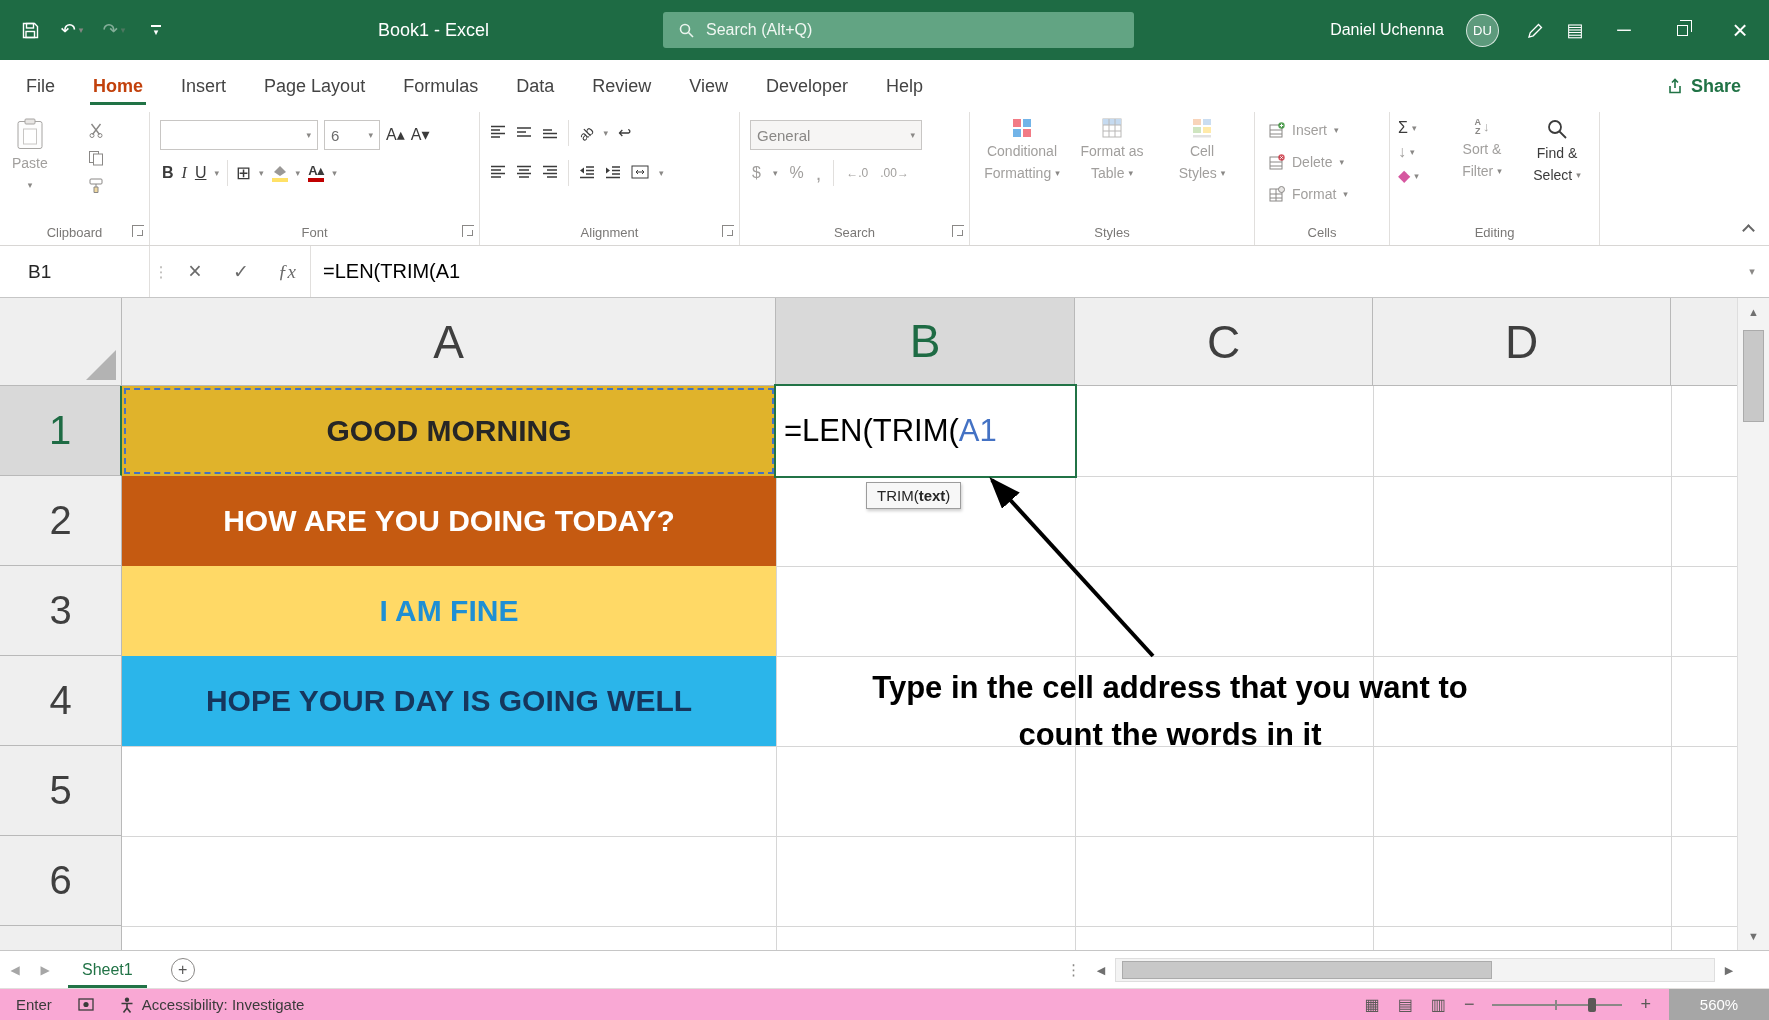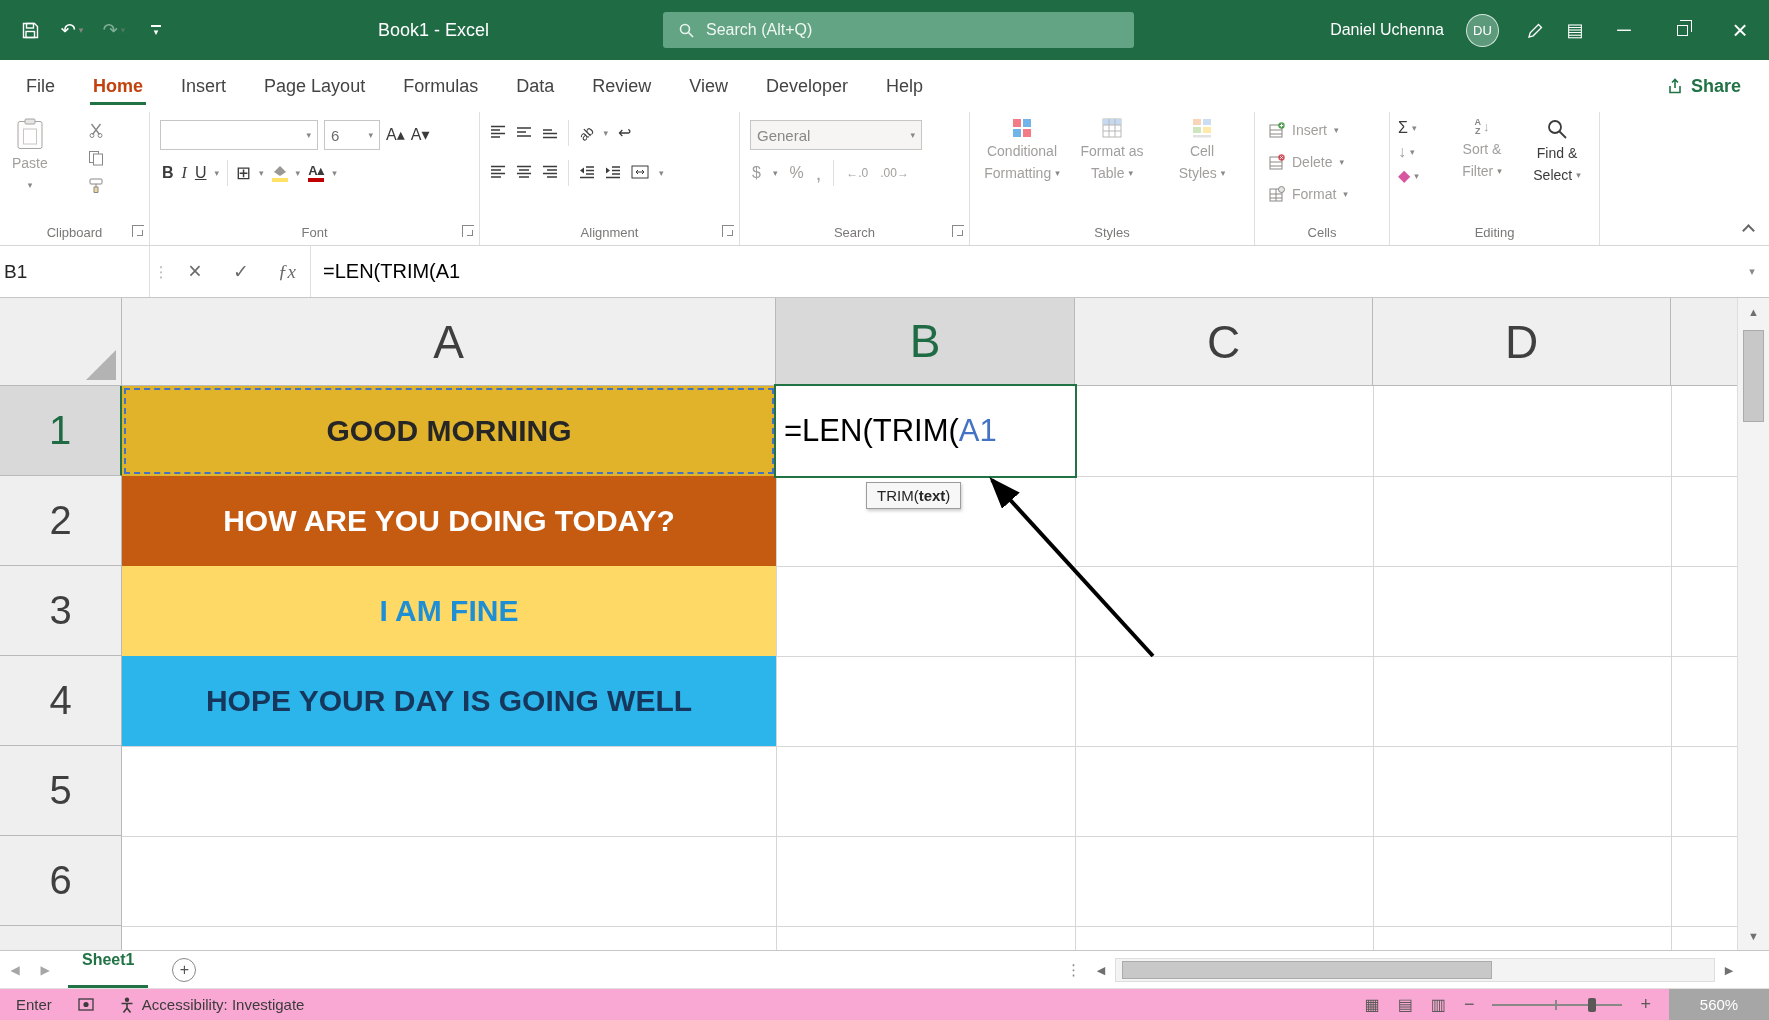--- a/index.html
+++ b/index.html
@@ -55,21 +55,21 @@
   .colorbar{display:block;width:16px;height:4px;margin-top:1px}
   .stack{display:flex;flex-direction:column;align-items:center;line-height:10px}
   .vdiv{width:1px;height:26px;background:#E1DFDD}
   .cellrow{position:absolute;left:14px;display:flex;align-items:center;gap:7px;font-size:14px;color:#A19F9D}
   .chevup{position:absolute;right:16px;bottom:10px;width:9px;height:9px;border-left:2px solid #666;border-top:2px solid #666;transform:rotate(45deg)}
   .sortcol{display:flex;flex-direction:column;font-size:9px;line-height:9px;color:#8A8886;font-weight:bold}
 
   
   .formulabar{position:absolute;top:246px;left:0;right:0;height:52px;background:#fff;border-bottom:1px solid #C6C6C6;
               display:flex;align-items:stretch;font-size:19px}
-  .namebox{width:150px;display:flex;align-items:center;justify-content:space-between;padding:0 4px;border-right:1px solid #E1DFDD;color:#262626}
+  .namebox{width:150px;display:flex;align-items:center;justify-content:space-between;padding:0 28px;border-right:1px solid #E1DFDD;color:#262626}
   .fbtn{width:46px;display:flex;align-items:center;justify-content:center;color:#6B6B6B;font-size:19px}
   .fdots{width:22px;display:flex;align-items:center;justify-content:center;color:#B5B3B1;font-size:15px}
   .formulatext{flex:1;display:flex;align-items:center;padding-left:12px;border-left:1px solid #E1DFDD;color:#000;font-size:20px}
   .fexpand{width:34px;display:flex;align-items:center;justify-content:center;color:#8A8886;font-size:11px}
 
   
   .grid{position:absolute;top:298px;left:0;width:1737px;height:652px;background:#fff;overflow:hidden}
   .cellgridlines{position:absolute;left:122px;top:88px;width:1615px;height:564px;
     background-image:
       linear-gradient(#D6D6D6,#D6D6D6),linear-gradient(#D6D6D6,#D6D6D6),
@@ -102,21 +102,21 @@
   
   .vscroll{position:absolute;top:298px;right:0;width:32px;height:652px;background:#F3F3F3;border-left:1px solid #DEDEDE;
            display:flex;flex-direction:column;align-items:center;justify-content:space-between;font-size:11px;color:#707070}
   .vthumb{position:absolute;left:5px;top:32px;width:21px;height:92px;background:#C8C8C8;border:1px solid #ABABAB}
   .sarrow{height:28px;display:flex;align-items:center;justify-content:center;width:100%}
 
   
   .sheetbar{position:absolute;top:950px;left:0;right:0;height:38px;background:#FFF;border-top:1px solid #C6C6C6;
             display:flex;align-items:center;font-size:16px;color:#6B6B6B}
   .snav{width:30px;text-align:center;font-size:12px;color:#A6A6A6}
-  .sheettab{position:relative;height:100%;display:flex;padding:0 22px;color:#217346;font-weight:bold}
+  .sheettab{position:relative;height:100%;display:flex;align-items:center;padding:0 22px;color:#217346;font-weight:normal}
   .sheettab::after{content:"";position:absolute;left:8px;right:8px;bottom:0;height:3px;background:#217346}
   .addsheet{width:24px;height:24px;border:1px solid #8A8886;border-radius:50%;display:flex;align-items:center;justify-content:center;
             color:#555;font-size:16px;margin-left:16px}
   .hscroll{position:absolute;right:26px;top:6px;height:26px;display:flex;align-items:center}
   .htrack{width:600px;height:24px;background:#F3F3F3;border:1px solid #DEDEDE;position:relative}
   .hthumb{position:absolute;left:6px;top:2px;width:370px;height:18px;background:#C8C8C8;border:1px solid #ABABAB}
   .harrow{width:28px;text-align:center;font-size:11px;color:#707070}
   .sdots{position:absolute;right:688px;font-size:15px;color:#8A8886}
 
   
@@ -538,20 +538,24 @@
     </div>
 
     <svg class="arrowsvg" width="1737" height="652">
       <defs>
         <marker id="ah" markerWidth="10" markerHeight="8" refX="7" refY="3" orient="auto" markerUnits="strokeWidth">
           <path d="M0,0 L8,3 L0,6 Z" fill="#000"></path>
         </marker>
       </defs>
       <line x1="1153" y1="358" x2="992" y2="182" stroke="#000" stroke-width="4" marker-end="url(#ah)"></line>
     </svg>
+    <div class="annotation">
+      <div>Type in the cell address that you want to</div>
+      <div>count the words in it</div>
+    </div>
   </div>
 
   <div class="vscroll">
     <div class="sarrow">▲</div>
     <div class="sarrow">▼</div>
     <div class="vthumb"></div>
   </div>
 
   <div class="sheetbar">
     <span class="snav">◀</span>

